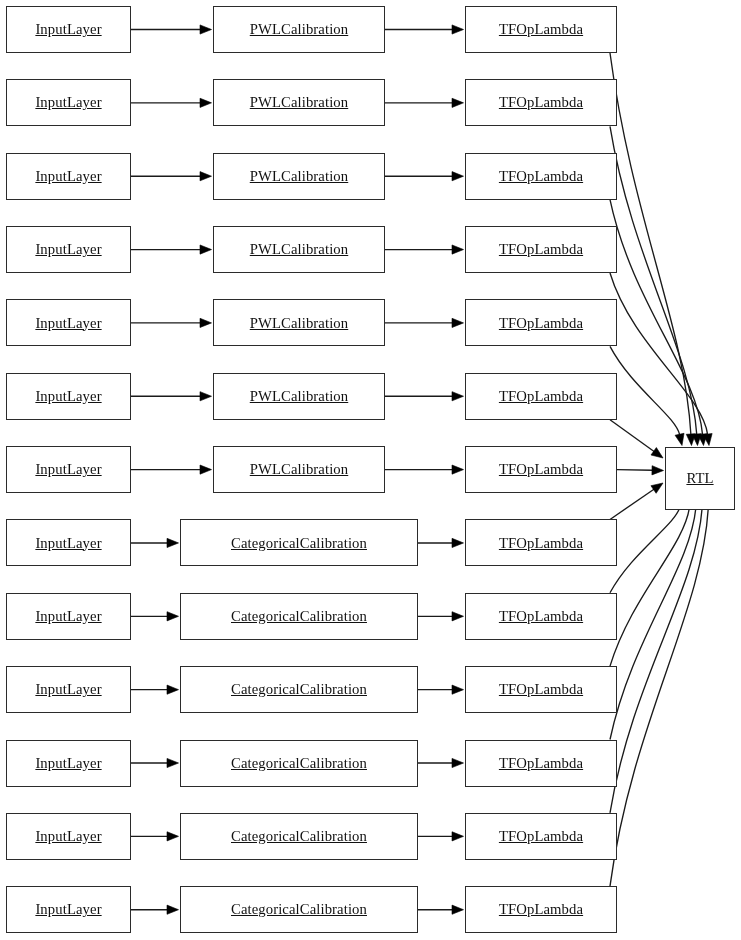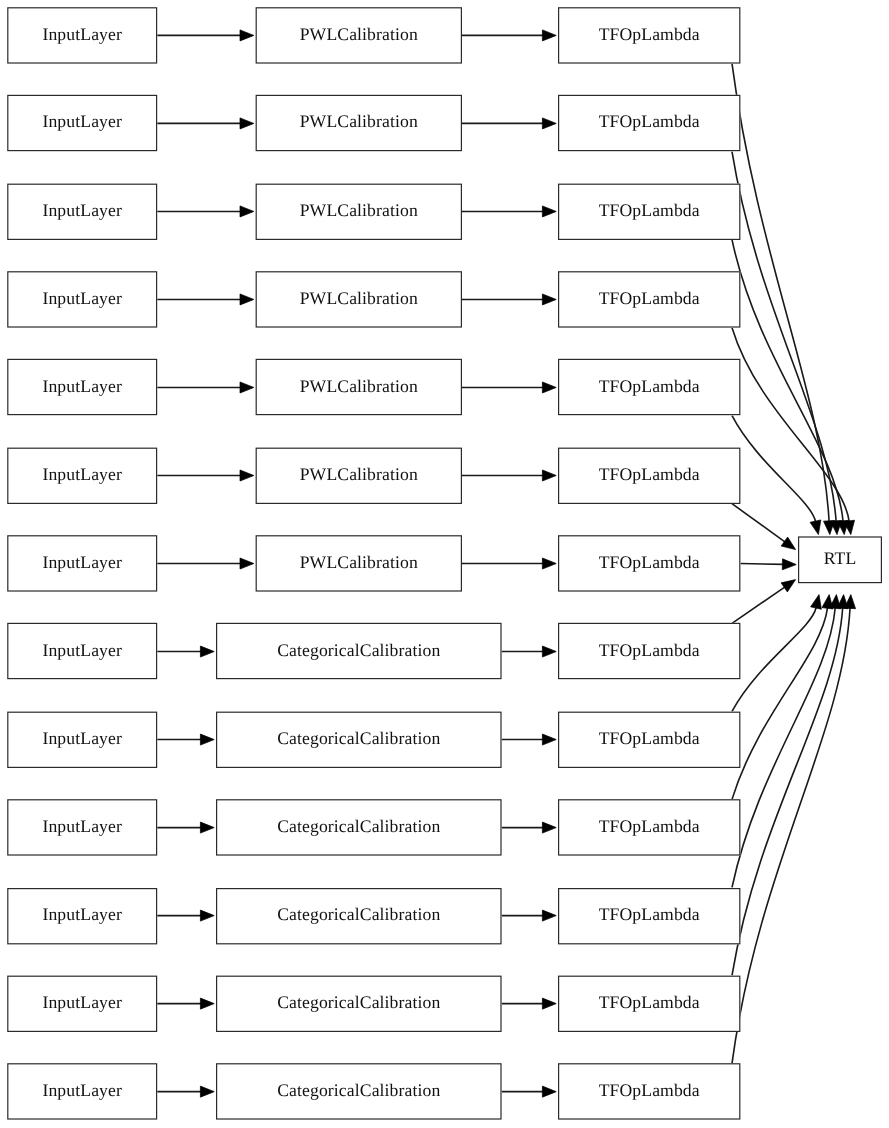--- a/index.html
+++ b/index.html
@@ -31,20 +31,21 @@
     background: #ffffff;
     display: flex;
     align-items: center;
     justify-content: center;
     font-family: "Liberation Serif", "DejaVu Serif", serif;
     font-size: 14.7px;
     color: #111111;
     line-height: 1;
     white-space: nowrap;
     letter-spacing: 0.1px;
+    text-decoration: underline;
   }
   .node-label {
     display: block;
     font-family: "Liberation Serif", "DejaVu Serif", serif;
   }
   .edge-line {
     fill: none;
     stroke: #1a1a1a;
     stroke-width: 1.35;
   }
@@ -249,17 +250,17 @@
       </div>
       <div class="node-box" style="left: 6px; top: 886.2px; width: 125px; height: 47px;">
         <span class="node-label">InputLayer</span>
       </div>
       <div class="node-box" style="left: 180px; top: 886.2px; width: 238px; height: 47px;">
         <span class="node-label">CategoricalCalibration</span>
       </div>
       <div class="node-box" style="left: 465px; top: 886.2px; width: 152px; height: 47px;">
         <span class="node-label">TFOpLambda</span>
       </div>
-      <div class="node-box" style="left: 665px; top: 447px; width: 70px; height: 39px;">
+      <div class="node-box" style="left: 665px; top: 447px; width: 70px; height: 63px;">
         <span class="node-label">RTL</span>
       </div>
     </div>
 </div>
 
 </body></html>

